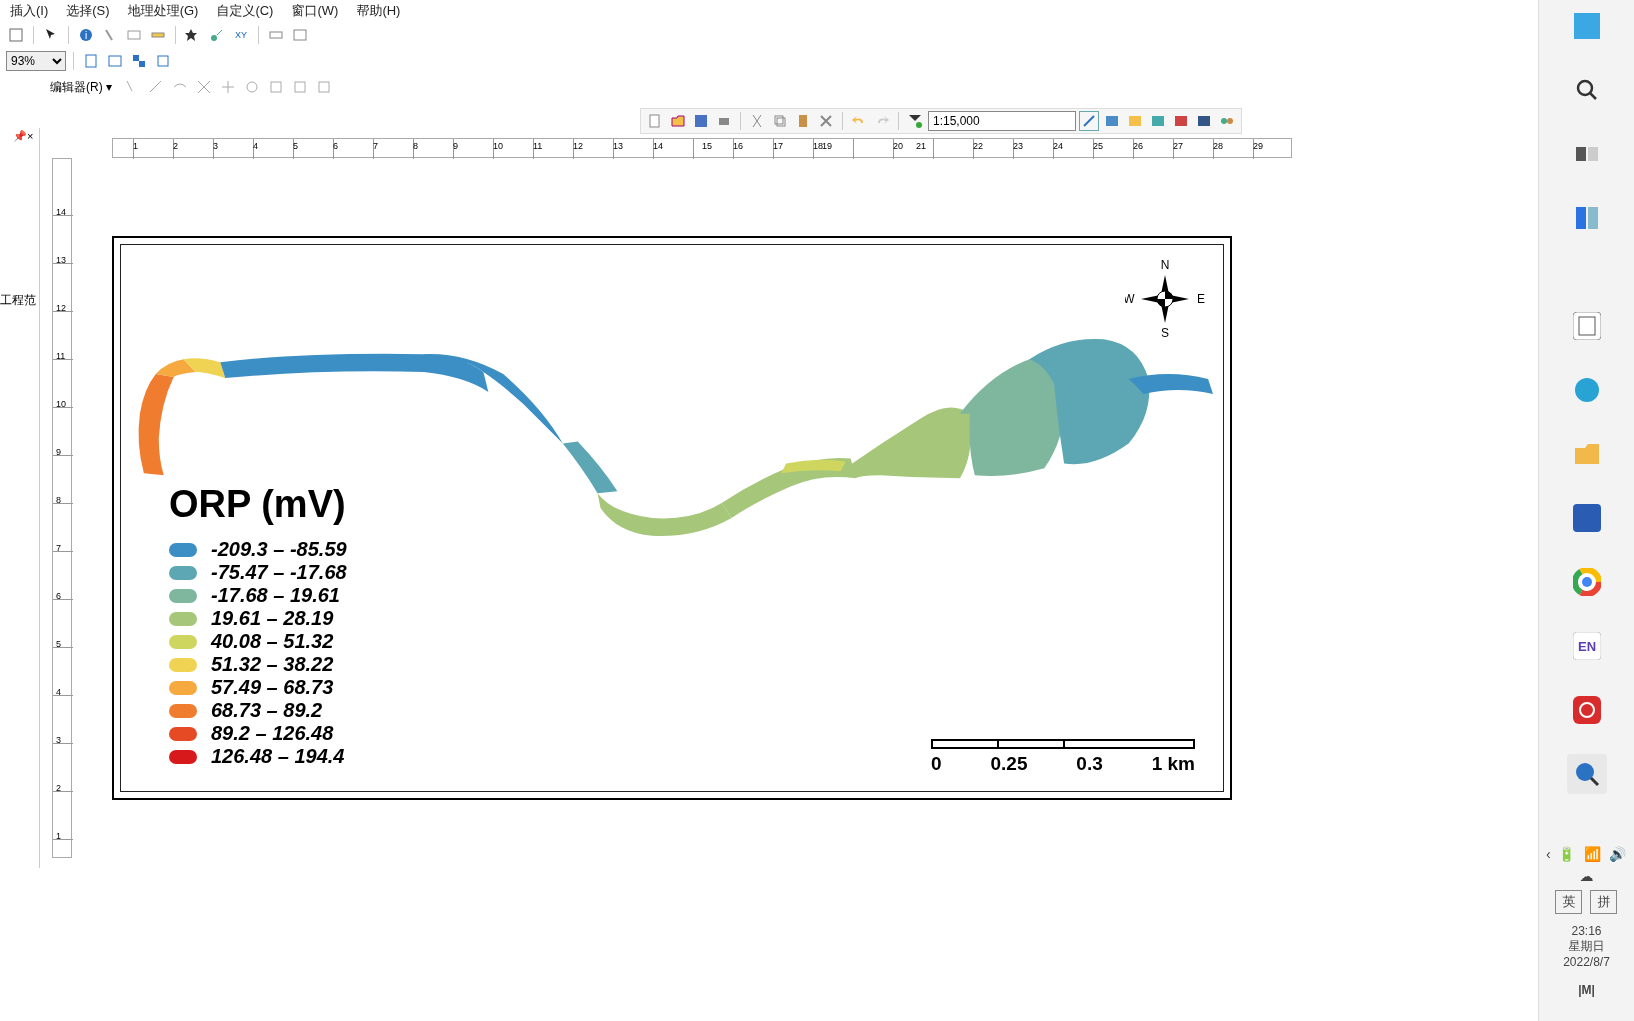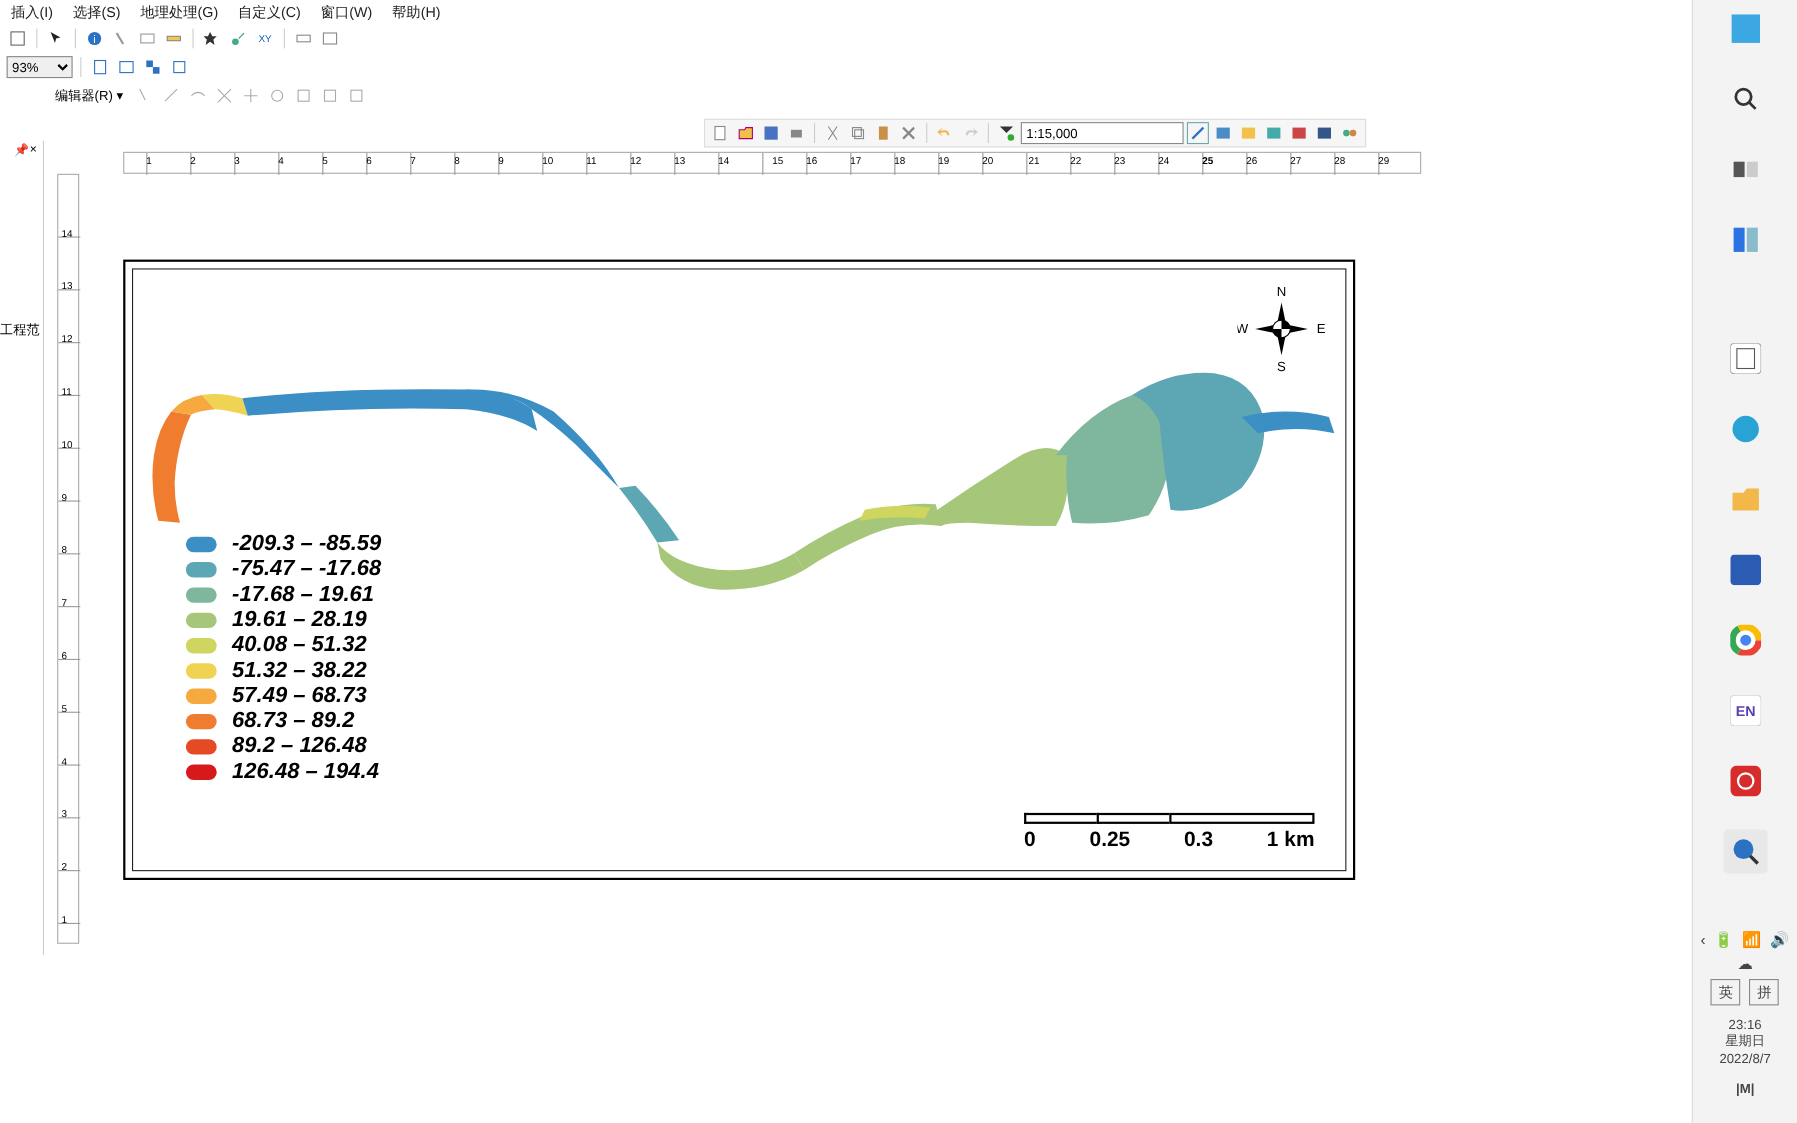--- a/index.html
+++ b/index.html
@@ -352,33 +352,33 @@
     <div class="lbl" style="left: 543px;">14</div>
     <div class="tick" style="left: 580px;"></div>
     <div class="lbl" style="left: 592px;">15</div>
     <div class="tick" style="left: 620px;"></div>
     <div class="lbl" style="left: 623px;">16</div>
     <div class="tick" style="left: 660px;"></div>
     <div class="lbl" style="left: 663px;">17</div>
     <div class="tick" style="left: 700px;"></div>
     <div class="lbl" style="left: 703px;">18</div>
     <div class="tick" style="left: 740px;"></div>
-    <div class="lbl" style="left: 743px;">19</div>
+    <div class="lbl" style="left: 712px;">19</div>
     <div class="tick" style="left: 780px;"></div>
     <div class="lbl" style="left: 783px;">20</div>
     <div class="tick" style="left: 820px;"></div>
-    <div class="lbl" style="left: 825px;">21</div>
+    <div class="lbl" style="left: 806px;">21</div>
     <div class="tick" style="left: 860px;"></div>
     <div class="lbl" style="left: 863px;">22</div>
     <div class="tick" style="left: 900px;"></div>
     <div class="lbl" style="left: 903px;">23</div>
     <div class="tick" style="left: 940px;"></div>
     <div class="lbl" style="left: 943px;">24</div>
     <div class="tick" style="left: 980px;"></div>
-    <div class="lbl" style="left: 983px; font-weight: bold;">25</div>
+    <div class="lbl" style="left: 983px;">25</div>
     <div class="tick" style="left: 1020px;"></div>
     <div class="lbl" style="left: 1023px;">26</div>
     <div class="tick" style="left: 1060px;"></div>
     <div class="lbl" style="left: 1063px;">27</div>
     <div class="tick" style="left: 1100px;"></div>
     <div class="lbl" style="left: 1103px;">28</div>
     <div class="tick" style="left: 1140px;"></div>
     <div class="lbl" style="left: 1143px;">29</div>
   </div>
 <div class="ruler-v" id="ruler-v">
@@ -434,20 +434,21 @@
       <path d="M720 228 Q760 200 800 175 Q830 155 850 170 Q855 210 840 235 Q800 235 760 232 Q740 232 735 235 L720 228 Z" fill="#a6c77a"></path>
 
       <path d="M840 170 Q870 130 910 115 Q935 108 945 140 Q950 190 925 225 Q890 235 855 232 Q848 205 850 170 Z" fill="#7eb69e"></path>
 
       <path d="M910 115 Q945 92 985 95 Q1020 100 1030 135 Q1035 170 1010 200 Q975 225 945 220 Q938 175 935 140 Q925 120 910 115 Z" fill="#5ca7b3"></path>
 
       <path d="M1010 135 Q1050 125 1090 135 L1095 150 Q1060 142 1025 150 Q1018 142 1010 135 Z" fill="#3b8fc4"></path>
     </svg>
 
     <div class="legend">
+      <div class="legend-title">ORP  (mV)</div>
       <div id="legend-items">
           <div class="legend-row">
             <div class="legend-sw" style="background: rgb(59, 143, 196);"></div>
             <div class="legend-lbl">-209.3 – -85.59</div>
           </div>
           <div class="legend-row">
             <div class="legend-sw" style="background: rgb(92, 167, 179);"></div>
             <div class="legend-lbl">-75.47 – -17.68</div>
           </div>
           <div class="legend-row">

